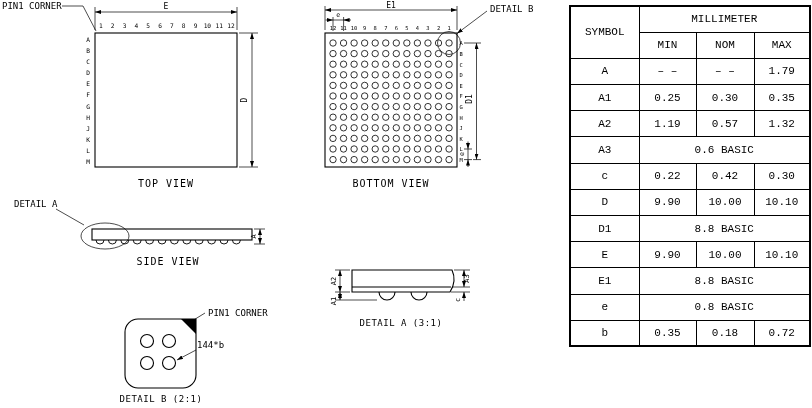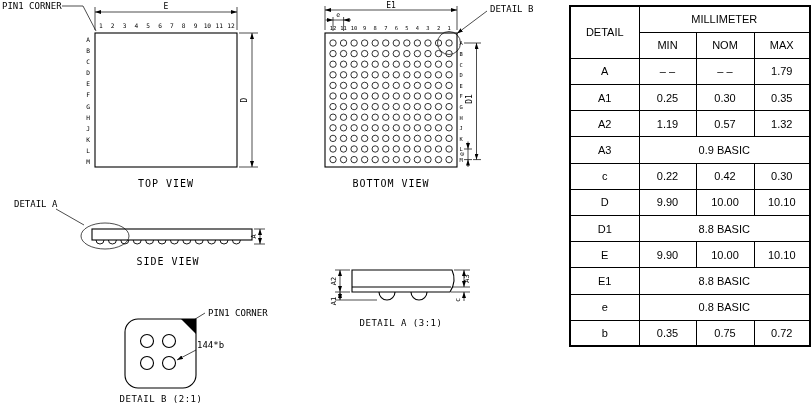--- a/index.html
+++ b/index.html
@@ -11,21 +11,21 @@
   .outline { stroke:#000; stroke-width:1.1; fill:none; }
   .thin    { stroke:#000; stroke-width:0.7; fill:none; }
   .dim     { stroke:#000; stroke-width:0.7; fill:none; }
   [data-name="ball-grid"] circle { fill:none; stroke:#000; stroke-width:0.8; }
   [data-name="side-view-balls"] path { fill:none; stroke:#000; stroke-width:0.9; }
   .dim-table { position:absolute; left:569px; top:5px; }
   .dim-table table { border-collapse:collapse; table-layout:fixed; width:240px; border:2px solid #000; }
   .dim-table th, .dim-table td {
     border:1px solid #000; text-align:center; vertical-align:middle;
     font-size:11px; font-weight:normal; height:26.2px; padding:0 2px;
-    font-family:Liberation Sans, sans-serif;
+    font-family:Liberation Mono, monospace;
   }
 </style>
 </head>
 <body>
 
 <div class="page" data-name="package-drawing-page">
 
   <svg class="drawing" width="565" height="408" viewBox="0 0 565 408" data-name="drawing-svg">
     <defs>
       <marker id="mA" markerWidth="6" markerHeight="4" refX="6" refY="2" orient="auto" markerUnits="userSpaceOnUse">
@@ -366,21 +366,21 @@
   <div class="dim-table" data-name="dimension-table">
     <table>
       <colgroup>
         <col style="width:69px">
           <col style="width:57px">
           <col style="width:58px">
           <col style="width:56px">
       </colgroup>
       <thead>
         <tr data-name="table-header-row">
-          <th rowspan="2" data-name="table-header-symbol">DETAIL</th>
+          <th rowspan="2" data-name="table-header-symbol">SYMBOL</th>
           <th colspan="3" data-name="table-header-unit">MILLIMETER</th>
         </tr>
         <tr data-name="table-subheader-row">
           <th data-name="table-header-min">MIN</th>
           <th data-name="table-header-nom">NOM</th>
           <th data-name="table-header-max">MAX</th>
         </tr>
       </thead>
       <tbody>
         <tr data-name="table-row">
@@ -396,21 +396,21 @@
           <td data-name="max-cell">0.35</td>
         </tr>
         <tr data-name="table-row">
           <td data-name="symbol-cell">A2</td>
           <td data-name="min-cell">1.19</td>
           <td data-name="nom-cell">0.57</td>
           <td data-name="max-cell">1.32</td>
         </tr>
         <tr data-name="table-row">
           <td data-name="symbol-cell">A3</td>
-          <td colspan="3" data-name="basic-cell">0.9  BASIC</td>
+          <td colspan="3" data-name="basic-cell">0.6  BASIC</td>
         </tr>
         <tr data-name="table-row">
           <td data-name="symbol-cell">c</td>
           <td data-name="min-cell">0.22</td>
           <td data-name="nom-cell">0.42</td>
           <td data-name="max-cell">0.30</td>
         </tr>
         <tr data-name="table-row">
           <td data-name="symbol-cell">D</td>
           <td data-name="min-cell">9.90</td>
@@ -431,19 +431,19 @@
           <td data-name="symbol-cell">E1</td>
           <td colspan="3" data-name="basic-cell">8.8  BASIC</td>
         </tr>
         <tr data-name="table-row">
           <td data-name="symbol-cell">e</td>
           <td colspan="3" data-name="basic-cell">0.8  BASIC</td>
         </tr>
         <tr data-name="table-row">
           <td data-name="symbol-cell">b</td>
           <td data-name="min-cell">0.35</td>
-          <td data-name="nom-cell">0.75</td>
+          <td data-name="nom-cell">0.18</td>
           <td data-name="max-cell">0.72</td>
         </tr>
       </tbody>
     </table>
   </div>
 </div>
 
 </body></html>

